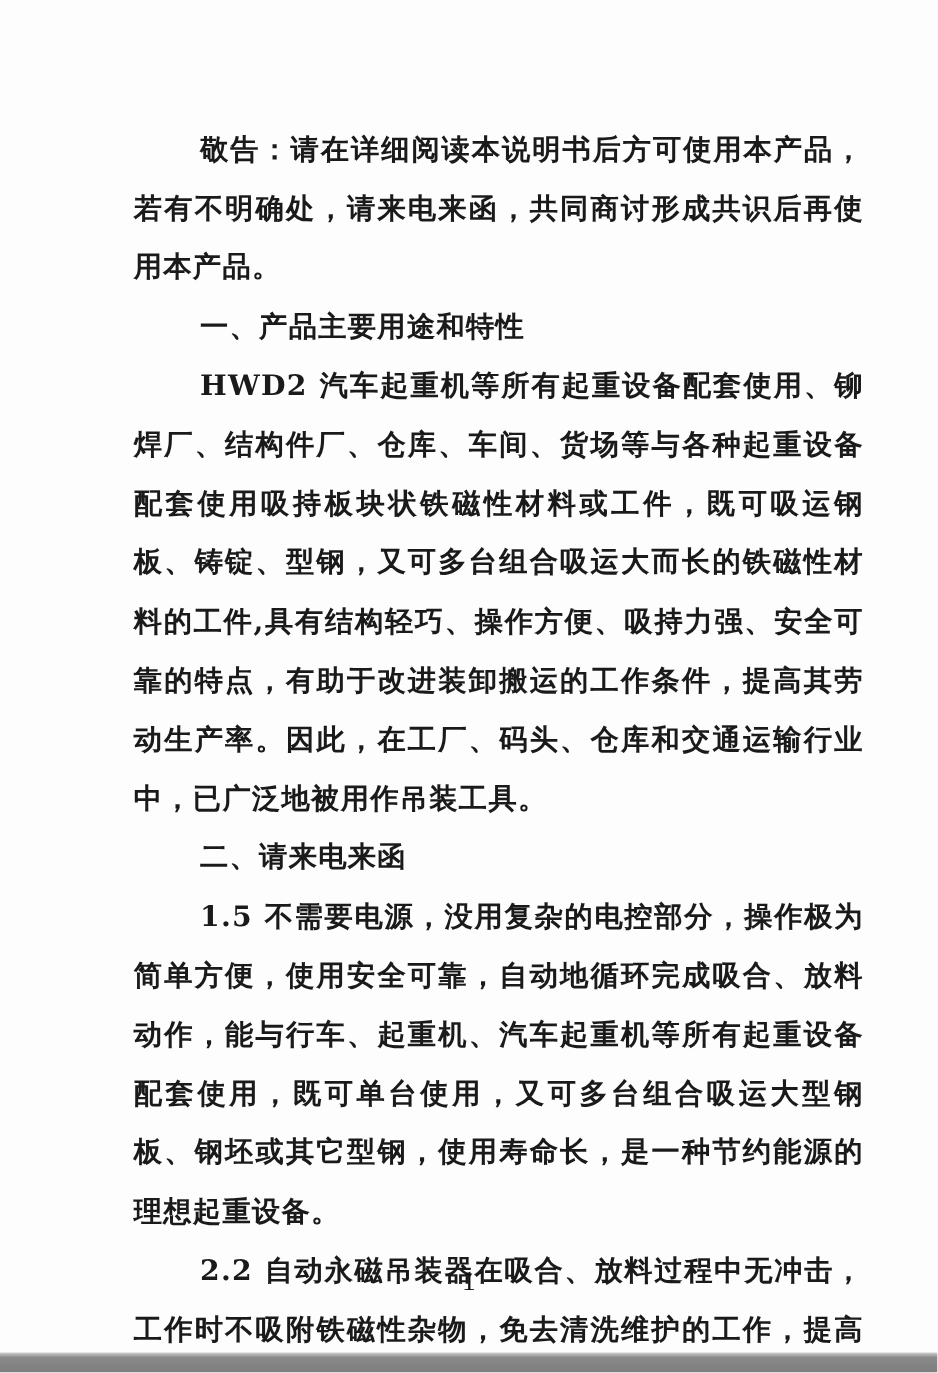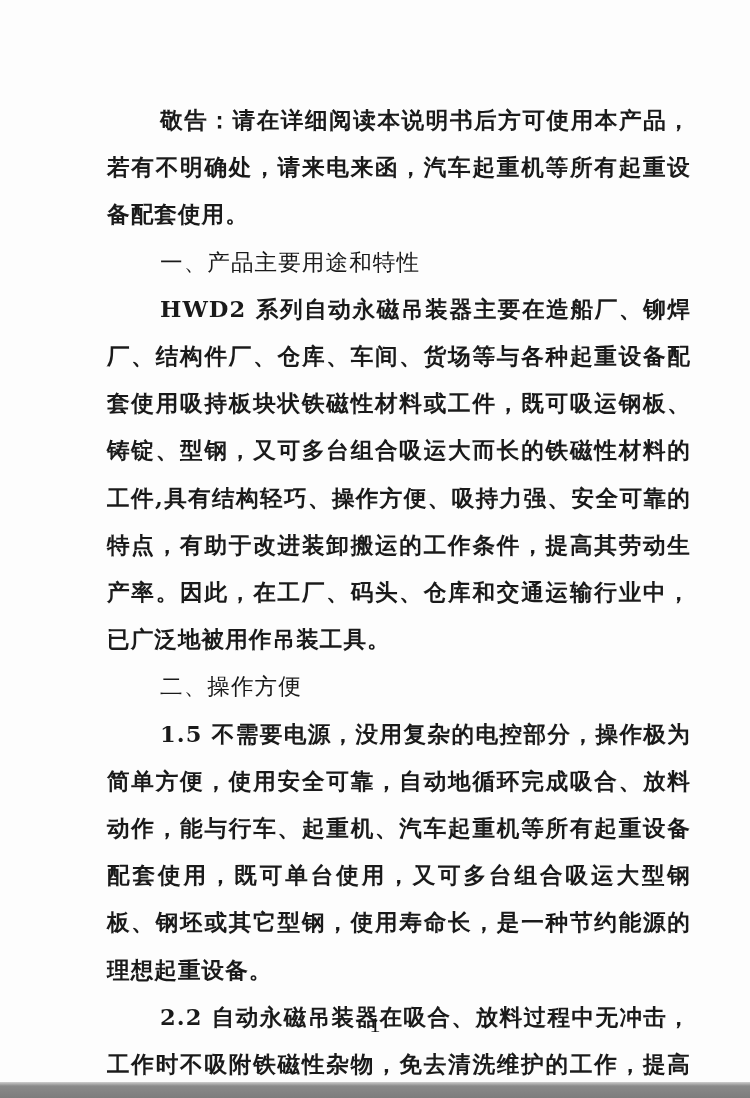--- a/index.html
+++ b/index.html
@@ -15,39 +15,39 @@
   }
   .content {
     position: absolute; left: 107px; top: 97px; width: 584px;
   }
   .para {
     margin: 0; font-size: 22.6px; line-height: 47.2px;
     letter-spacing: 1.05px; text-align: justify; text-justify: inter-character;
     font-weight: bold; color: #1a1a1a;
   }
   .indent { text-indent: 53px; }
-  .heading { font-weight: normal; }
+  .heading { font-weight: bold; }
   .page-number {
     position: absolute; left: 0; width: 750px; top: 1012px;
     text-align: center; font-size: 22px; font-family: "Liberation Serif", serif;
     color: #111;
   }
   .bottom-bar {
     position: absolute; left: 0; top: 1082px; width: 750px; height: 16px;
     background: linear-gradient(#cfcfcf 0px, #8a8a8a 4px, #7d7d7d 16px);
   }
 </style>
 </head>
 <body>
 
 <div class="page">
   <div class="content">
-    <p class="para indent">敬告：请在详细阅读本说明书后方可使用本产品，若有不明确处，请来电来函，汽车起重机等所有起重设备配套使用。</p>
+    <p class="para indent">敬告：请在详细阅读本说明书后方可使用本产品，若有不明确处，请来电来函，共同商讨形成共识后再使用本产品。</p>
     <p class="para indent heading">一、产品主要用途和特性</p>
-    <p class="para indent">HWD2 系列自动永磁吊装器主要在造船厂、铆焊厂、结构件厂、仓库、车间、货场等与各种起重设备配套使用吸持板块状铁磁性材料或工件，既可吸运钢板、铸锭、型钢，又可多台组合吸运大而长的铁磁性材料的工件,具有结构轻巧、操作方便、吸持力强、安全可靠的特点，有助于改进装卸搬运的工作条件，提高其劳动生产率。因此，在工厂、码头、仓库和交通运输行业中，已广泛地被用作吊装工具。</p>
-    <p class="para indent heading">二、操作方便</p>
+    <p class="para indent">HWD2 汽车起重机等所有起重设备配套使用、铆焊厂、结构件厂、仓库、车间、货场等与各种起重设备配套使用吸持板块状铁磁性材料或工件，既可吸运钢板、铸锭、型钢，又可多台组合吸运大而长的铁磁性材料的工件,具有结构轻巧、操作方便、吸持力强、安全可靠的特点，有助于改进装卸搬运的工作条件，提高其劳动生产率。因此，在工厂、码头、仓库和交通运输行业中，已广泛地被用作吊装工具。</p>
+    <p class="para indent heading">二、请来电来函</p>
     <p class="para indent">1.5 不需要电源，没用复杂的电控部分，操作极为简单方便，使用安全可靠，自动地循环完成吸合、放料动作，能与行车、起重机、汽车起重机等所有起重设备配套使用，既可单台使用，又可多台组合吸运大型钢板、钢坯或其它型钢，使用寿命长，是一种节约能源的理想起重设备。</p>
     <p class="para indent">2.2 自动永磁吊装器在吸合、放料过程中无冲击，工作时不吸附铁磁性杂物，免去清洗维护的工作，提高工效和安全性，给操作使用者带来了极大的便利。</p>
 
   </div>
   <div class="page-number">1</div>
 </div>
 <div class="bottom-bar"></div>
 
 </body></html>

